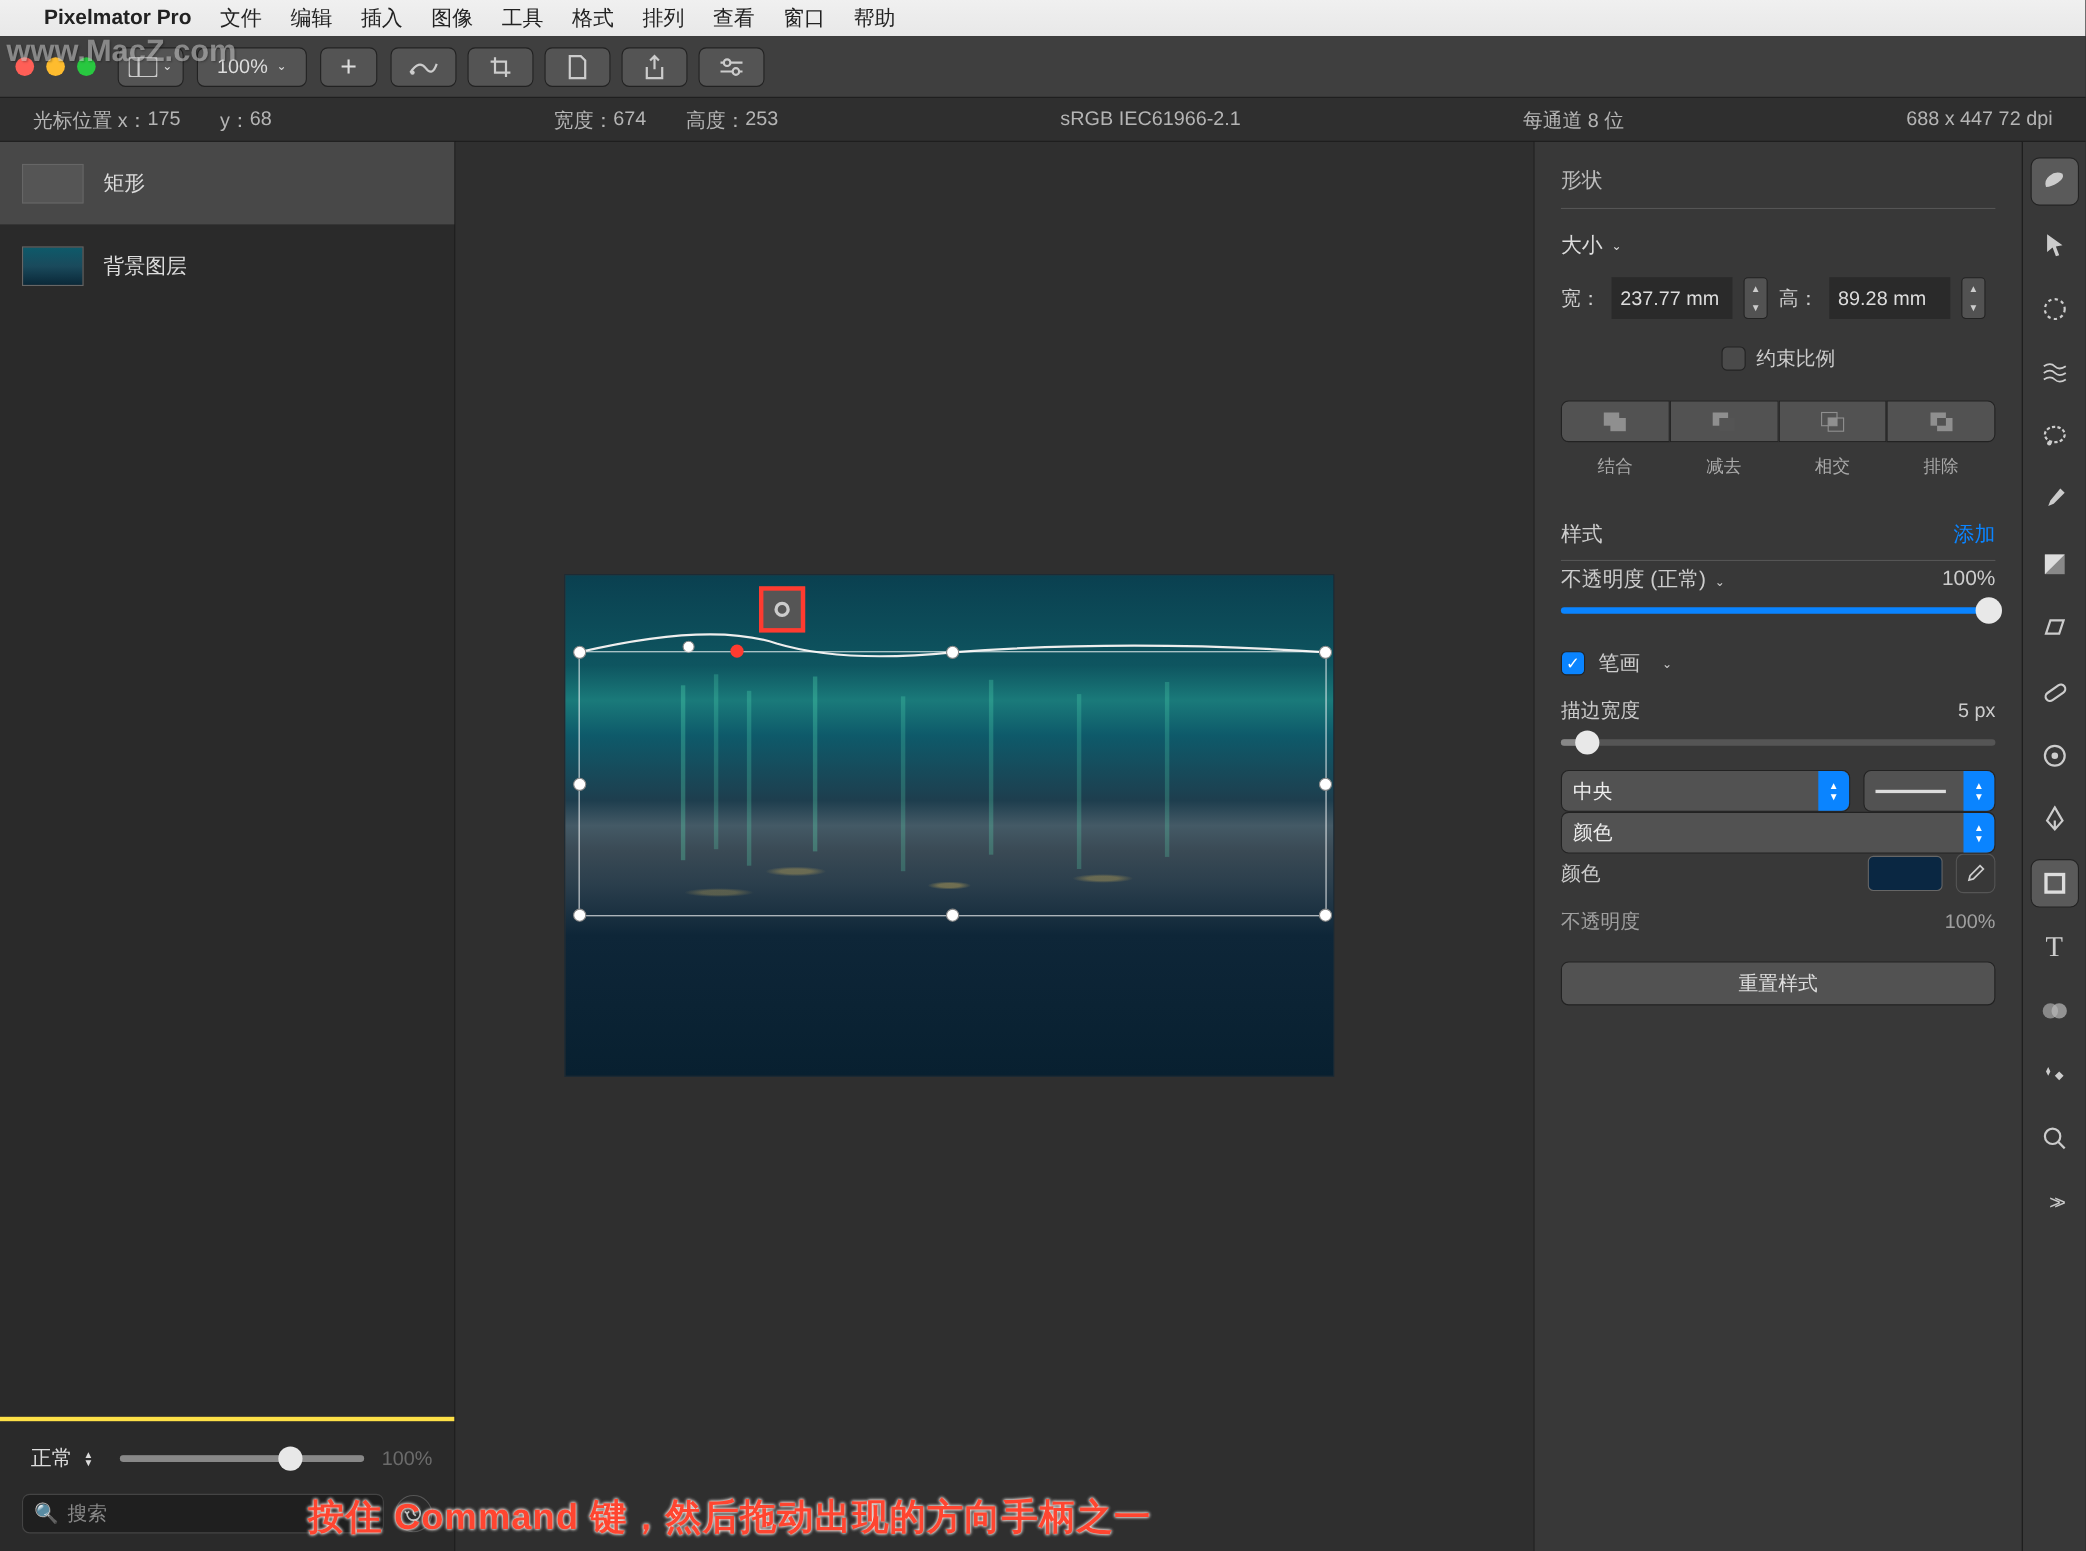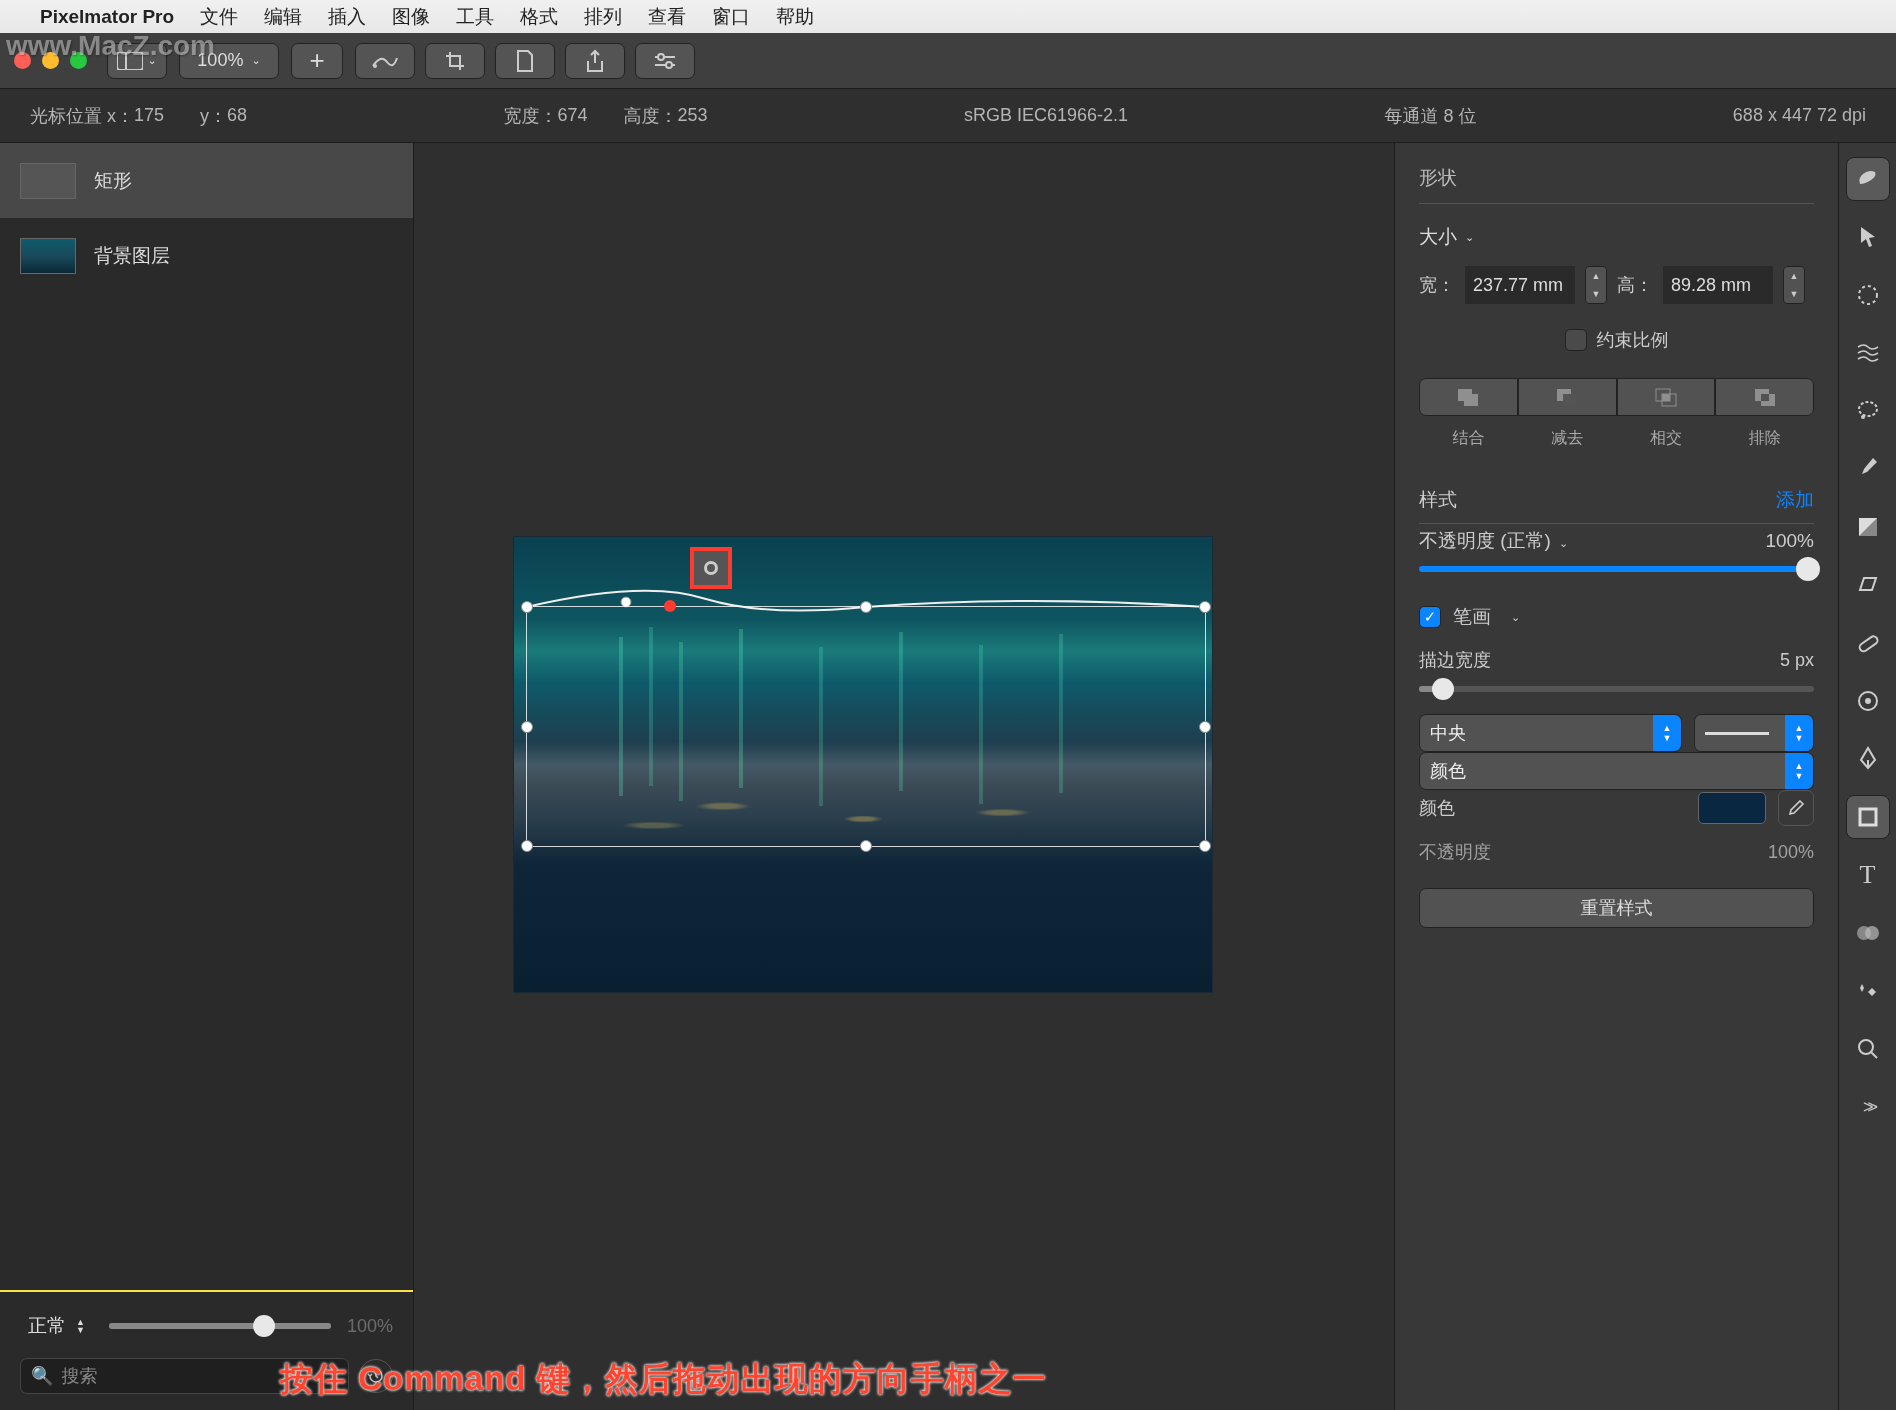--- a/index.html
+++ b/index.html
@@ -14,29 +14,29 @@
 .tl{width:17px;height:17px;border-radius:50%}
 .tl.r{background:#ff5f57}.tl.y{background:#febc2e}.tl.g{background:#28c840}
 .tbbtn{height:36px;background:#545454;border:1px solid #222;border-radius:7px;display:flex;align-items:center;justify-content:center;color:#ddd;font-size:18px;margin-right:12px}
 .layout-btn{width:60px}
 .zoom-btn{width:100px;gap:8px}
 .add-btn{width:52px;font-size:26px;font-weight:300}
 .doc-title{flex:1;text-align:center;color:#bbb;font-size:20px}
 .doc-title .docicon{display:inline-block;width:20px;height:16px;background:#2a7a8a;margin-right:8px;vertical-align:middle}
 .tb-right{display:flex;gap:10px}
 .tb-right .tbbtn{width:60px;margin:0;background:#545454}
-.infobar{height:54px;background:#2f2f2f;display:flex;align-items:center;color:#b5b5b5;font-size:18px;padding:0 30px;border-bottom:1px solid #1c1c1c}
+.infobar{height:40px;background:#2f2f2f;display:flex;align-items:center;color:#b5b5b5;font-size:18px;padding:0 30px;border-bottom:1px solid #1c1c1c}
 .infobar .sp{flex:1}
 .content{flex:1;display:flex;min-height:0}
 .layers{width:414px;background:#2a2a2a;border-right:1px solid #1c1c1c;display:flex;flex-direction:column}
 .layer{display:flex;align-items:center;height:75px;padding:0 20px;gap:18px;color:#ddd;font-size:19px}
 .layer.sel{background:#484848}
 .thumb{width:56px;height:36px;background:#555;border:1px solid #666}
 .thumb.img{background:linear-gradient(180deg,#0e5a6a 0%,#1a4a5c 50%,#0a2838 100%)}
-.layer-footer{margin-top:auto;padding:16px 20px;border-top:2px solid #fde047}
+.layer-footer{margin-top:auto;padding:16px 20px;border-top:4px solid #fde047}
 .bm-row{display:flex;align-items:center;gap:16px;margin-bottom:14px}
 .bm-sel{height:36px;padding:0 8px;color:#ddd;display:flex;align-items:center;font-size:19px}
 .bm-sel .chev{display:flex;flex-direction:column;margin-left:10px;font-size:9px;line-height:8px}
 .slider{position:relative;height:6px;background:#555;border-radius:3px;flex:1}
 .slider .fill{position:absolute;height:100%;background:#888;border-radius:3px}
 .slider .knob{position:absolute;top:-8px;width:22px;height:22px;background:#e8e8e8;border-radius:50%;transform:translateX(-50%)}
 .search-row{display:flex;align-items:center;gap:10px}
 .search-box{flex:1;height:36px;background:#1f1f1f;border:1px solid #444;border-radius:7px;display:flex;align-items:center;padding:0 10px;color:#888;gap:8px}
 .history-btn{width:34px;height:34px;border:1px solid #555;border-radius:50%;display:flex;align-items:center;justify-content:center;color:#bbb}
 .canvas{flex:1;background:#2f2f2f;position:relative;overflow:hidden}

